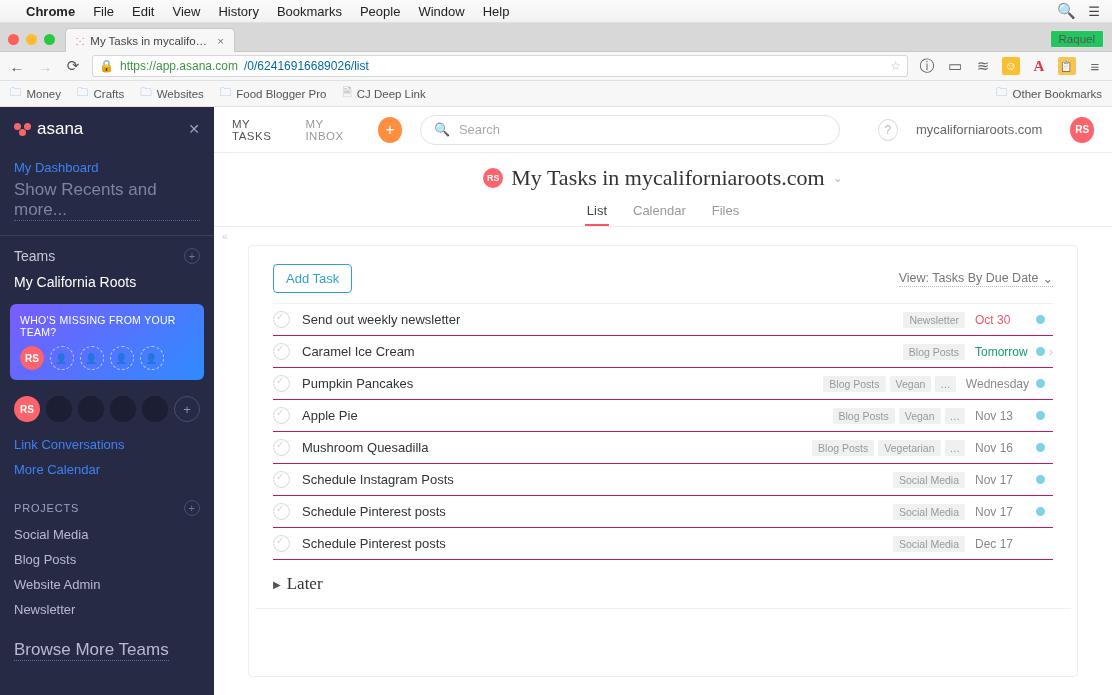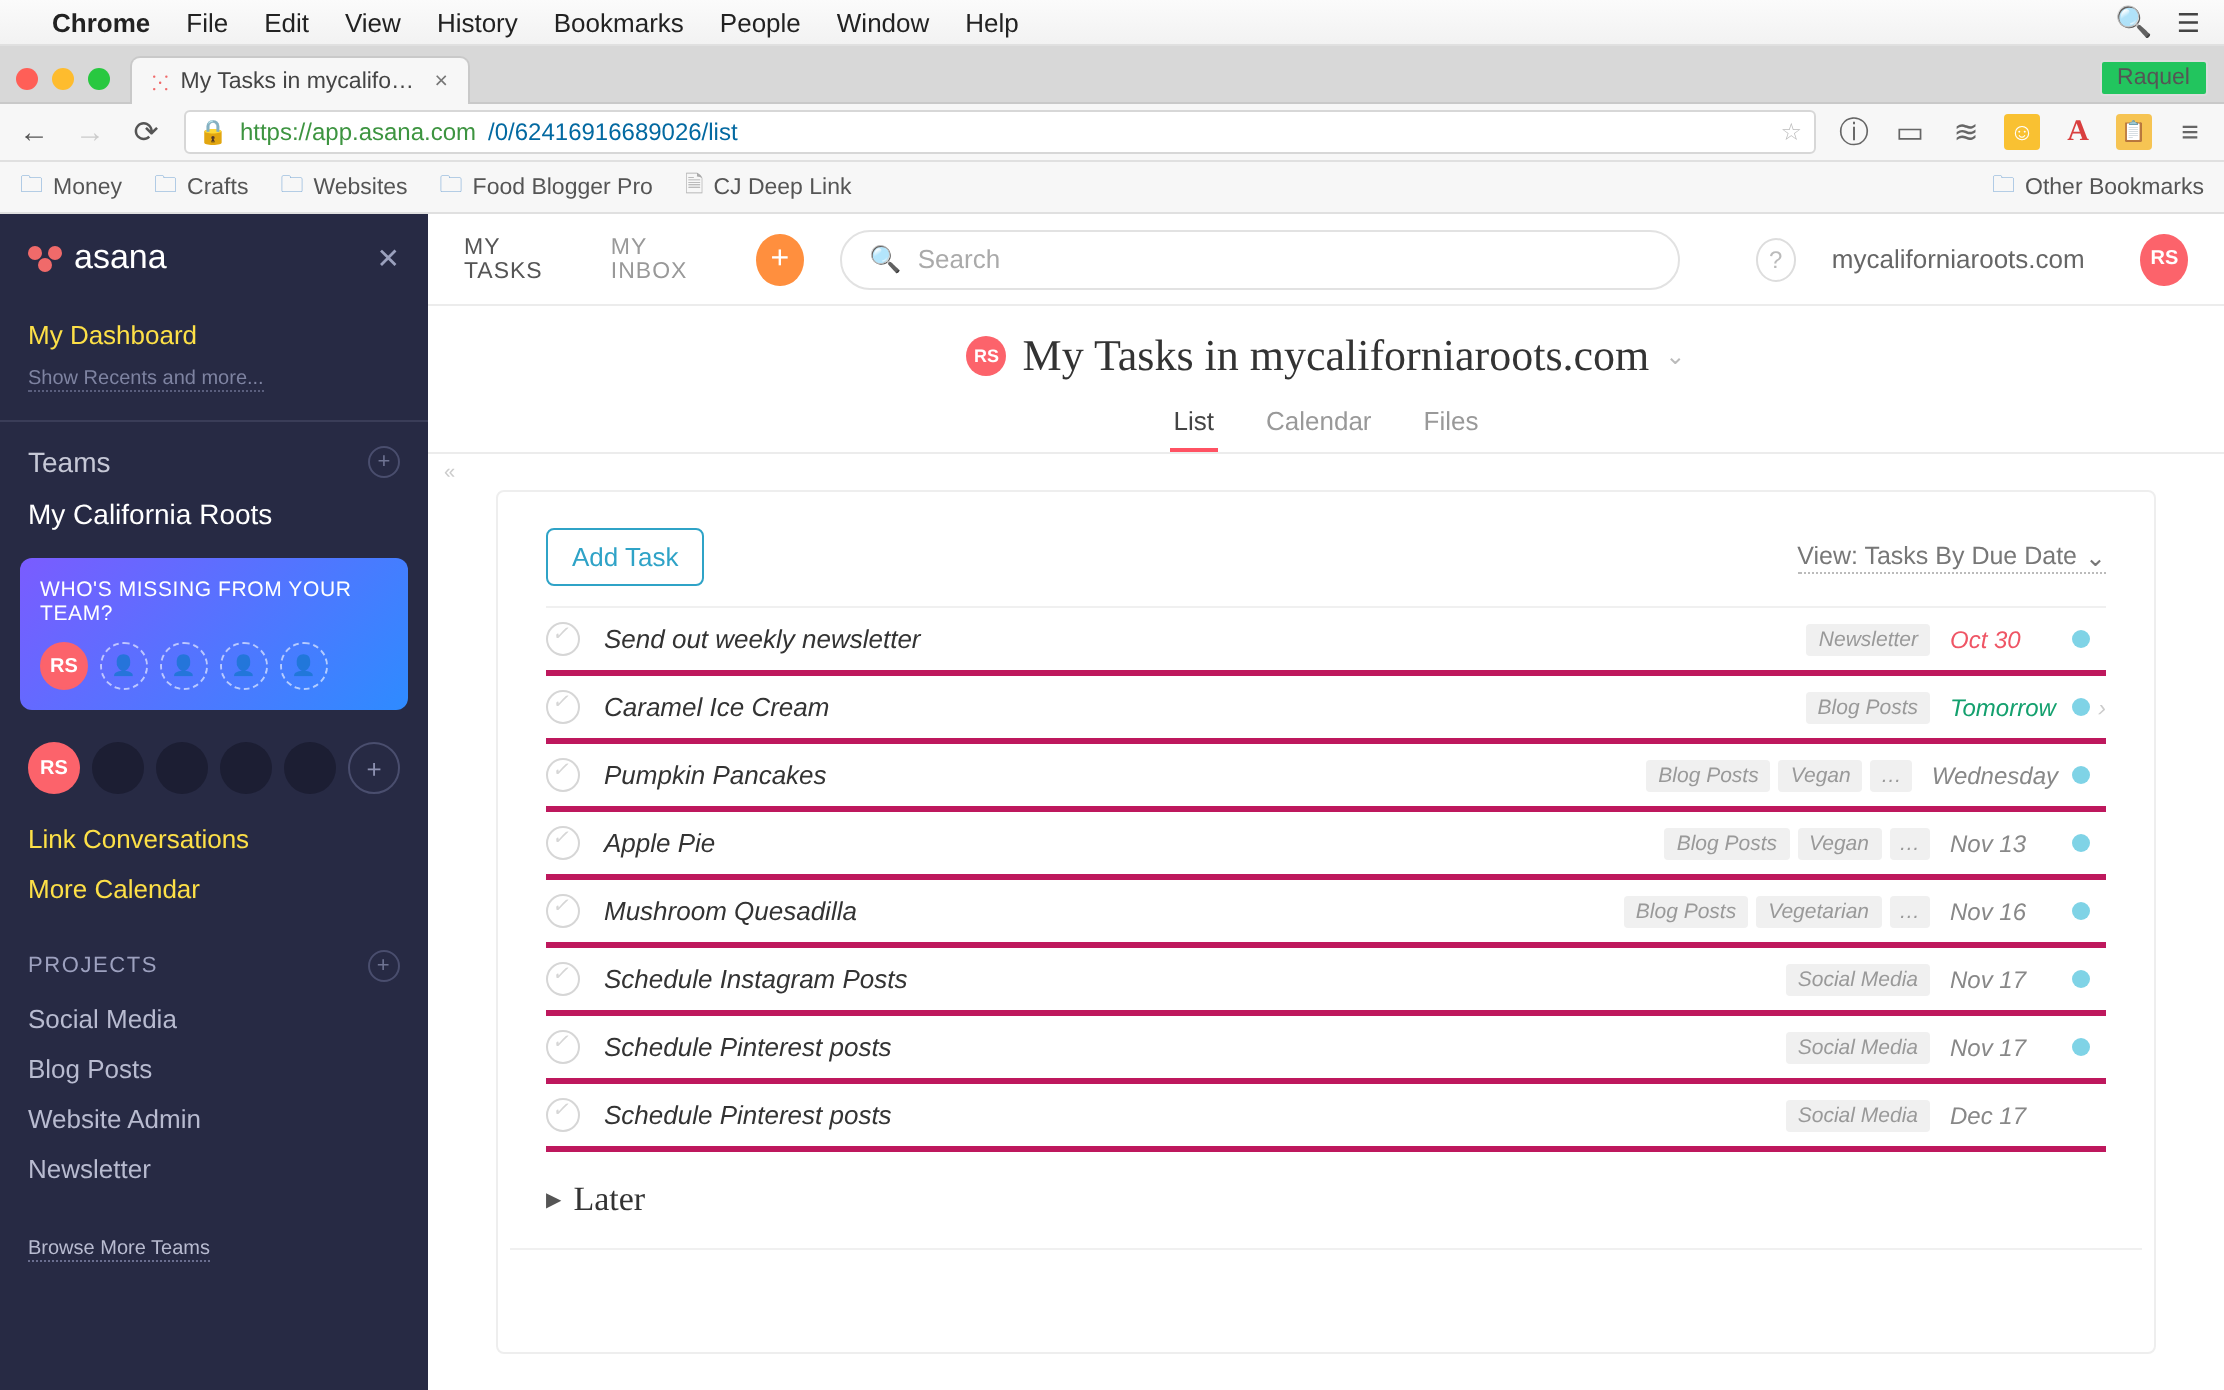--- a/index.html
+++ b/index.html
@@ -54,22 +54,22 @@
     .sidebar { width:214px; background:#2b2e4a; background: #1f2544; background: #24263d; color:#c6c8d6; display:flex; flex-direction:column; font-size:13px; }
     .sidebar { background:#272a44; }
     .sidebar-top { display:flex; align-items:center; padding:12px 14px; }
     .logo { display:flex; align-items:center; gap:6px; color:#fff; font-weight:500; font-size:17px; }
     .logo .dots { display:inline-flex; }
     .logo .dots span { width:7px; height:7px; background:#f06a6a; border-radius:50%; display:inline-block; }
     .logo .dots span:nth-child(2){ margin-left:-2px; margin-top:6px; }
     .logo .dots span:nth-child(3){ margin-left:-2px; }
     .sidebar-top .close { margin-left:auto; color:#9aa0bd; font-size:14px; }
     .side-sec { padding: 4px 14px; }
-    .side-link { padding:5px 0; color:#fde047; }
-    .side-muted { color:#7e83a1; font-size:10px; border-bottom:1px dotted #5a5e7d; display:inline-block; }
+    .side-link { padding:5px 0; color:#3b82f6; }
+    .side-muted { color:#7e83a1; font-size:17px; border-bottom:1px dotted #5a5e7d; display:inline-block; }
     .side-divider { border-top:1px solid #3a3d58; margin:10px 0 0; }
     .side-header { display:flex; align-items:flex-start; padding:12px 14px 6px; color:#c6c8d6; font-size:14px; }
     .side-header .plus { margin-left:auto; color:#6f7493; font-size:14px; border:1px solid #4a4e6e; border-radius:50%; width:16px; height:16px; display:flex; align-items:center; justify-content:center; font-size:11px; }
     .side-sub { padding:4px 14px; color:#fff; font-weight:500; font-size:14px; }
     .team-card { margin:10px 10px; background:linear-gradient(135deg,#7a5cff,#2e8bff); border-radius:6px; padding:10px; color:#fff; font-size:10.5px; }
     .team-card .prompt { letter-spacing:.3px; margin-bottom:8px; }
     .team-card .members { display:flex; gap:6px; }
     .member { width:24px; height:24px; border-radius:50%; border:1px dashed rgba(255,255,255,.6); display:flex; align-items:center; justify-content:center; font-size:10px; color:rgba(255,255,255,.8); }
     .member.filled { background:#fc636b; border:1px solid #fc636b; color:#fff; font-weight:600; }
     .side-chip-row { padding:6px 14px; display:flex; gap:6px; align-items:center; }
@@ -103,21 +103,21 @@
     .page-tab.active { color:#444; border-bottom-color:#ff5263; }
 
     
     .content-wrap { flex:1; padding:18px 34px; position:relative; overflow:hidden; }
     .expand-caret { position:absolute; left:8px; top:4px; color:#ccc; font-size:10px; }
     .panel { border:1px solid #eee; border-radius:4px; background:#fff; padding:0; height:100%; overflow:hidden; }
     .panel-head { display:flex; align-items:center; padding:18px 24px 10px; }
     .add-task-btn { border:1px solid #2fa3c7; color:#2fa3c7; border-radius:4px; padding:6px 12px; font-size:13px; background:#fff; }
     .view-sel { margin-left:auto; font-size:12.5px; color:#777; border-bottom:1px dotted #bbb; display:flex; align-items:center; gap:4px; }
     .task-list { padding:0 24px; }
-    .task-row { display:flex; align-items:center; border-bottom:3px solid #be185d; padding:7px 0; font-size:13px;font-style:italic; }
+    .task-row { display:flex; align-items:center; border-bottom:1px solid #be185d; padding:7px 0; font-size:13px; }
     .task-row:first-child{ border-top:1px solid #f0f0f0; }
     .check { width:17px; height:17px; border:1.5px solid #d6d6d6; border-radius:50%; margin-right:12px; position:relative; flex-shrink:0; }
     .check::after{ content:"✓"; position:absolute; left:2px; top:-1px; color:#d6d6d6; font-size:10px; }
     .task-title { color:#333; flex:1; }
     .tags { display:flex; gap:4px; margin-left:8px; }
     .tag { background:#f0f0f0; color:#999; font-size:10.5px; padding:2px 6px; border-radius:2px; white-space:nowrap; }
     .ellips { background:#f0f0f0; color:#999; font-size:10.5px; padding:2px 5px; border-radius:2px; }
     .due { font-size:12px; margin-left:10px; min-width:54px; text-align:left; }
     .due.red { color:#ef5565; }
     .due.green { color:#14a06e; }

